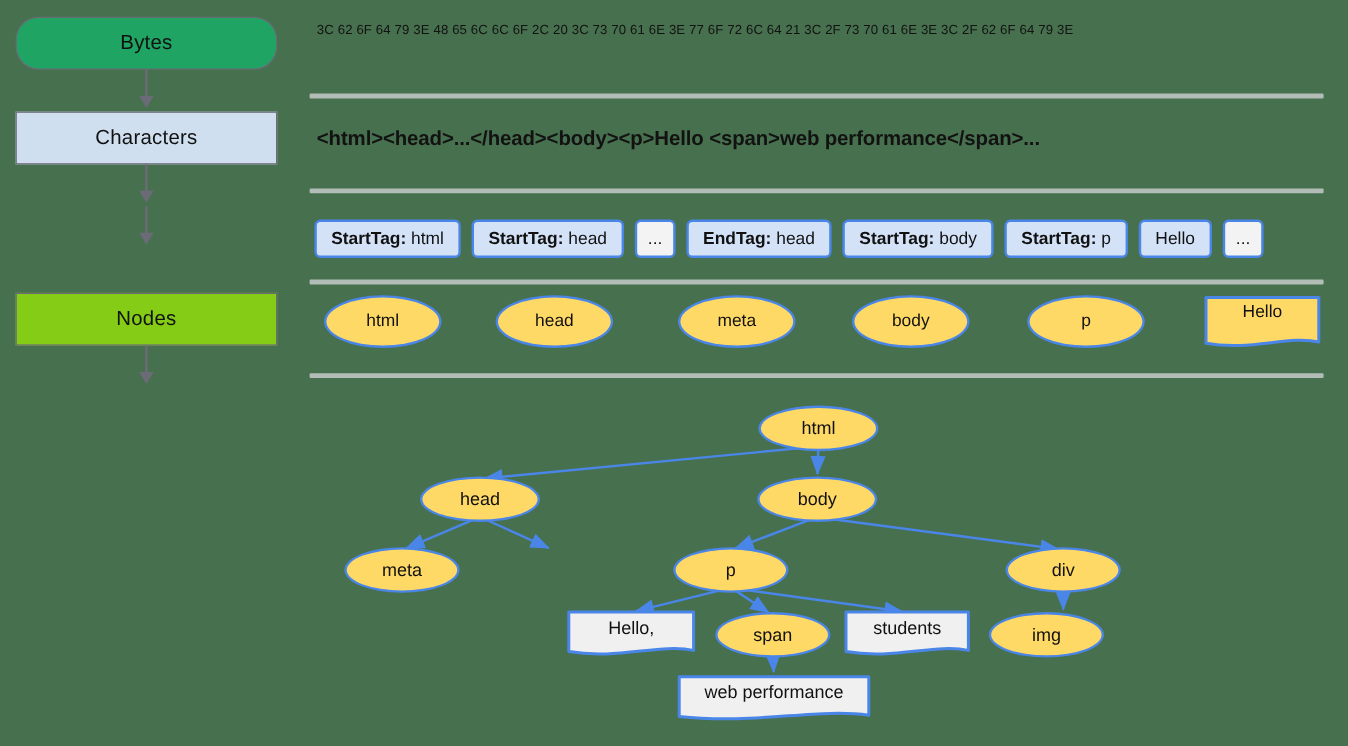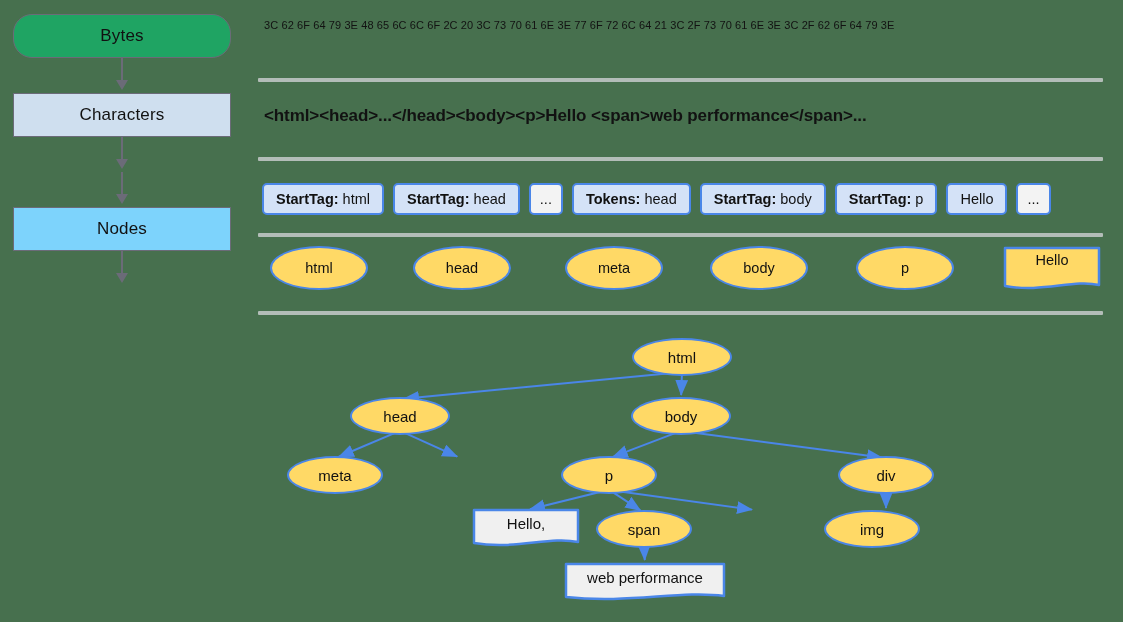--- a/index.html
+++ b/index.html
@@ -29,21 +29,21 @@
     border: 1px solid #6b6b78;
     display: flex;
     align-items: center;
     justify-content: center;
     font-size: 17px;
     color: #111;
     letter-spacing: .2px;
   }
   .stage-box.green  { background: #1fa463; border-radius: 19px; }
   .stage-box.blue   { background: #cfdfef; }
-  .stage-box.yellow { background: #7dd3fc; }
+  .stage-box.yellow { background: #84cc16; margin-top: 37px; }
 
   .stage-arrow {
     width: 218px;
     height: 35px;
     position: relative;
   }
   .stage-arrow .shaft {
     position: absolute;
     left: 108px;
     top: 0;
@@ -250,21 +250,21 @@
         <span>html</span>
       </div>
       <div class="token-pill">
         <b>StartTag:</b>
         <span>head</span>
       </div>
       <div class="token-pill ellipsis">
         <span>...</span>
       </div>
       <div class="token-pill">
-        <b>Tokens:</b>
+        <b>EndTag:</b>
         <span>head</span>
       </div>
       <div class="token-pill">
         <b>StartTag:</b>
         <span>body</span>
       </div>
       <div class="token-pill">
         <b>StartTag:</b>
         <span>p</span>
       </div>
@@ -341,20 +341,26 @@
       </div>
       <div class="tree-doc" style="position: absolute; width: 108px; height: 42px; left: 216px; top: 186px;">
         <svg width="108" height="42" viewBox="0 0 108 42" style="position: absolute; left: 0px; top: 0px;">
           <path d="M2,2 L106,2 L106,34 C77.75999999999999,28 43.2,42 2,35 Z" fill="#f0f0f0" stroke="#4a86e8" stroke-width="2.5" stroke-linejoin="round"></path>
         </svg>
         <div class="doc-label">Hello,</div>
       </div>
       <div class="tree-ellipse" style="left: 340px; top: 188px; width: 96px; height: 38px;">
         <span>span</span>
       </div>
+      <div class="tree-doc" style="position: absolute; width: 106px; height: 42px; left: 447px; top: 186px;">
+        <svg width="106" height="42" viewBox="0 0 106 42" style="position: absolute; left: 0px; top: 0px;">
+          <path d="M2,2 L104,2 L104,34 C76.32,28 42.400000000000006,42 2,35 Z" fill="#f0f0f0" stroke="#4a86e8" stroke-width="2.5" stroke-linejoin="round"></path>
+        </svg>
+        <div class="doc-label">students</div>
+      </div>
       <div class="tree-ellipse" style="left: 568px; top: 188px; width: 96px; height: 38px;">
         <span>img</span>
       </div>
       <div class="tree-doc" style="position: absolute; width: 162px; height: 42px; left: 308px; top: 240px;">
         <svg width="162" height="42" viewBox="0 0 162 42" style="position: absolute; left: 0px; top: 0px;">
           <path d="M2,2 L160,2 L160,34 C116.64,28 64.8,42 2,35 Z" fill="#f0f0f0" stroke="#4a86e8" stroke-width="2.5" stroke-linejoin="round"></path>
         </svg>
         <div class="doc-label">web performance</div>
       </div>
     </div>

